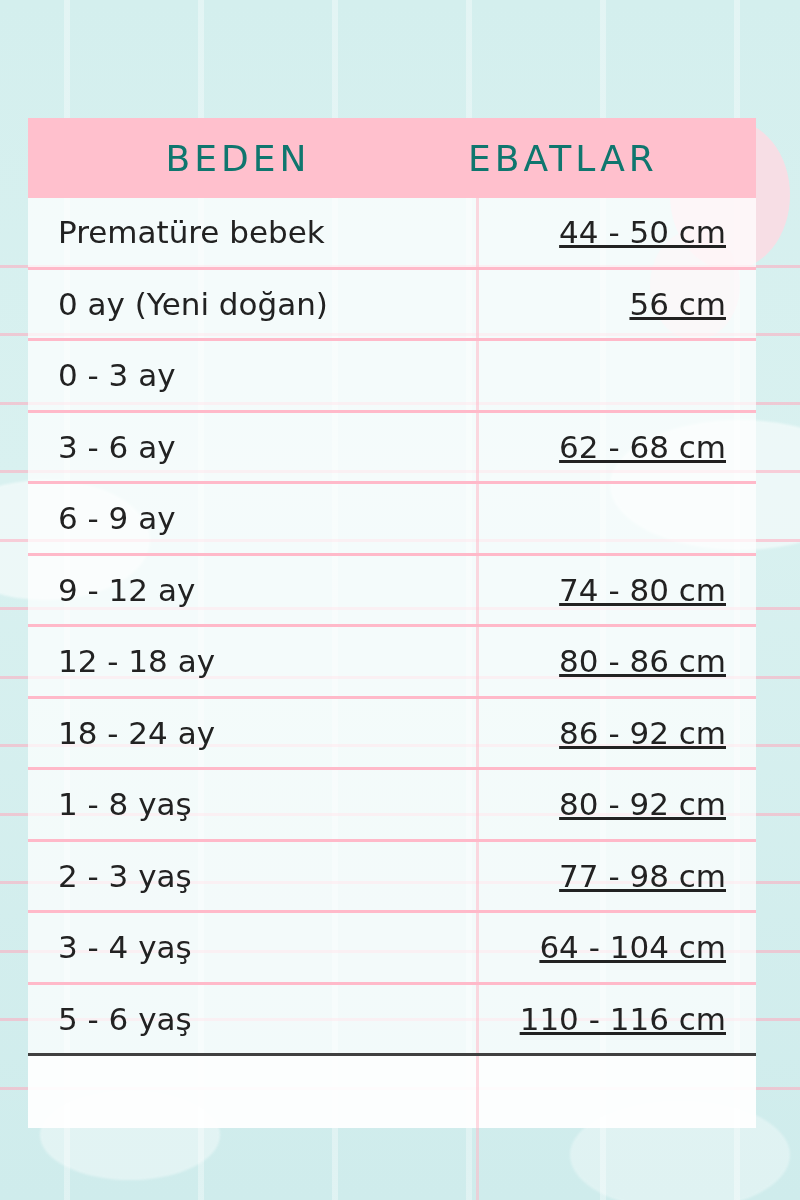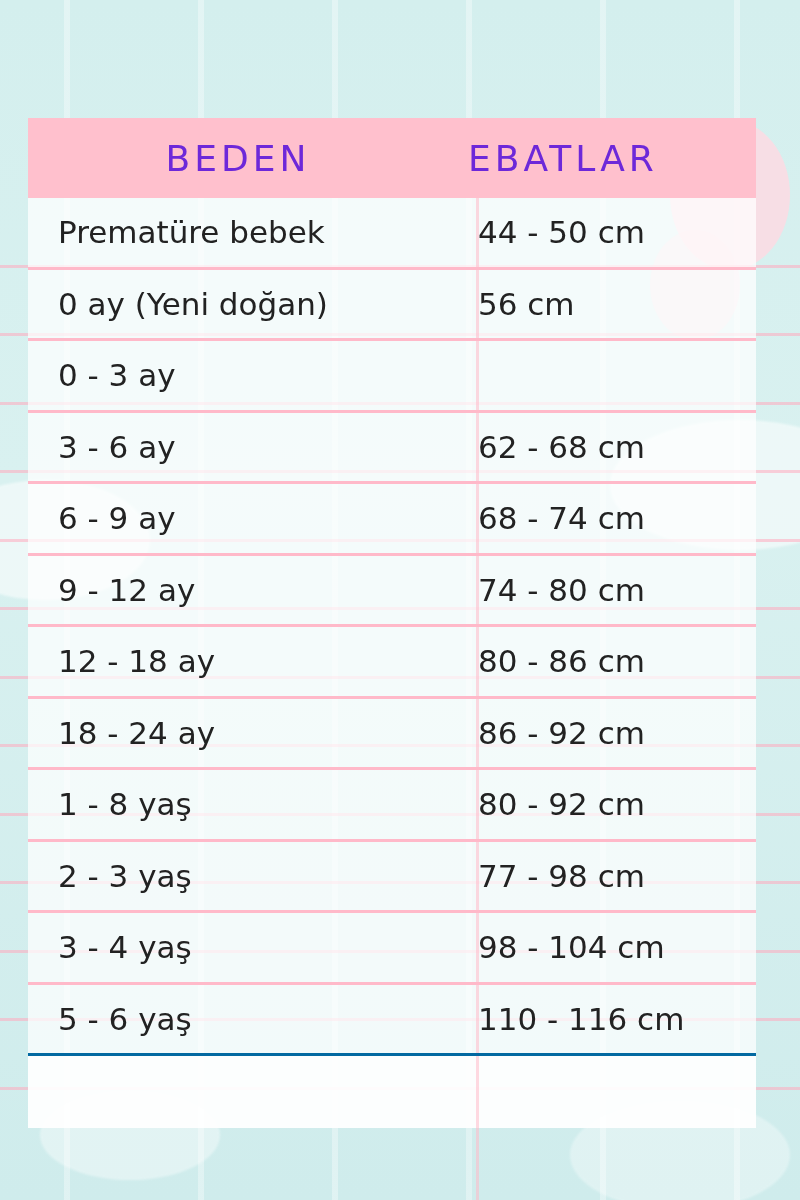--- a/index.html
+++ b/index.html
@@ -67,49 +67,51 @@
     height: 80px;
     background: #ffc0cd;
     align-items: center;
   }
   #header .hcell {
     flex: 1;
     text-align: center;
     font-family: "DejaVu Sans", sans-serif;
     font-size: 36px;
     letter-spacing: 4px;
-    color: #6d28d9;
+    color: #0f766e;
     font-weight: 400;
   }
   #header .hcell.left { flex: 0 0 420px; text-align: center; padding-right: 20px;}
   #header .hcell.right { flex: 1; text-align: left; }
 
   .row {
     display: flex;
     height: 68.5px;
     align-items: center;
     border-bottom: 3px solid #ffb9c9;
     position: relative;
-  }
-  .row:last-of-type { border-bottom: 3px solid #0369a1; }
+    gap: 12px;
+  }
+  .row:last-of-type { border-bottom: 3px solid #404040; }
 
   .cell-size {
     flex: 0 0 420px;
     padding-left: 30px;
     font-size: 31px;
     color: #222;
     white-space: nowrap;
   }
   .cell-dim {
     flex: 1;
-    text-align: left;
+    text-align: right;
     font-size: 31px;
     color: #222;
     white-space: nowrap;
     padding-right: 30px;
+    text-decoration: underline;
   }
 
   
   #vline {
     position: absolute;
     left: 448px;
     top: 80px;
     width: 3px;
     height: 1050px;
     background: rgba(255,185,201,0.55);
@@ -172,21 +174,20 @@
     </div>
     <div class="row">
       <div class="cell-size">0 - 3 ay</div>
     </div>
     <div class="row">
       <div class="cell-size">3 - 6 ay</div>
       <div class="cell-dim">62 - 68 cm</div>
     </div>
     <div class="row">
       <div class="cell-size">6 - 9 ay</div>
-      <div class="cell-dim">68 - 74 cm</div>
     </div>
     <div class="row">
       <div class="cell-size">9 - 12 ay</div>
       <div class="cell-dim">74 - 80 cm</div>
     </div>
     <div class="row">
       <div class="cell-size">12 - 18 ay</div>
       <div class="cell-dim">80 - 86 cm</div>
     </div>
     <div class="row">
@@ -196,21 +197,21 @@
     <div class="row">
       <div class="cell-size">1 - 8 yaş</div>
       <div class="cell-dim">80 - 92 cm</div>
     </div>
     <div class="row">
       <div class="cell-size">2 - 3 yaş</div>
       <div class="cell-dim">77 - 98 cm</div>
     </div>
     <div class="row">
       <div class="cell-size">3 - 4 yaş</div>
-      <div class="cell-dim">98 - 104 cm</div>
+      <div class="cell-dim">64 - 104 cm</div>
     </div>
     <div class="row">
       <div class="cell-size">5 - 6 yaş</div>
       <div class="cell-dim">110 - 116 cm</div>
     </div>
   </div>
 
   <div id="footer-strip"></div>
 </div>
 

